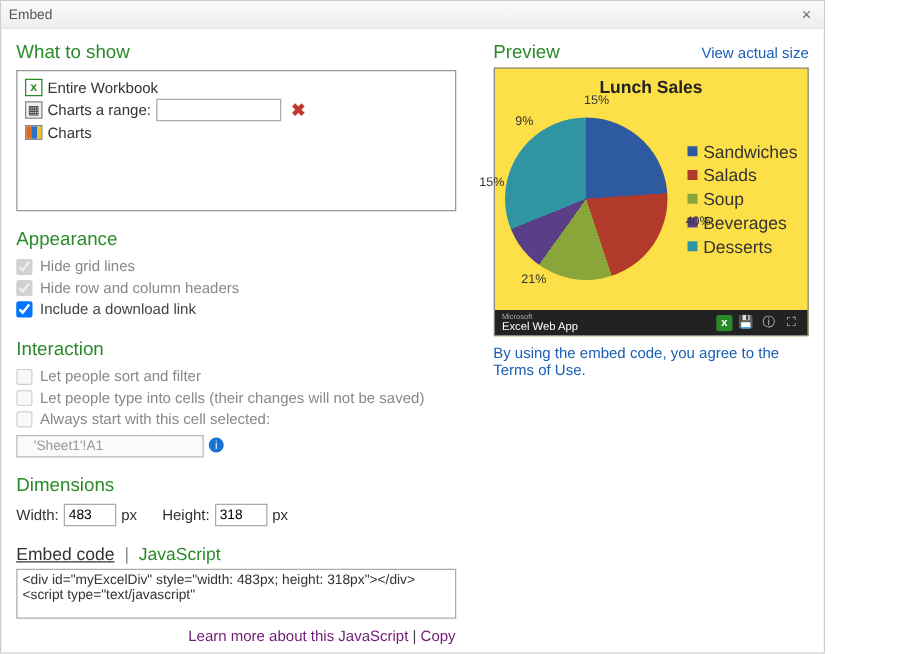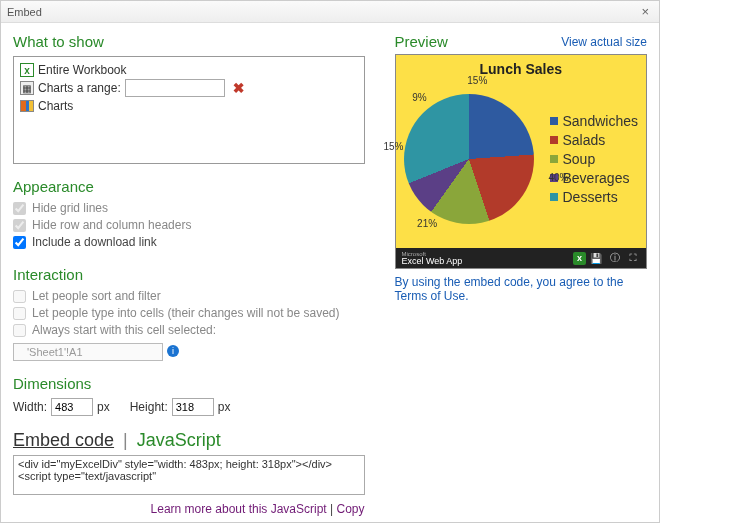--- a/index.html
+++ b/index.html
@@ -19,21 +19,21 @@
   .x-del { color: #c0392b; font-weight: bold; font-size: 14px; margin-left: 4px; cursor: pointer; }
   .selected-chart { background: #2b6fb5; color: #fff; padding: 0 2px; }
   .appearance, .interaction, .dimensions, .embed { margin-top: 14px; }
   .chk-row { display: flex; align-items: center; gap: 6px; margin: 3px 0; color: #888; font-size: 12px; }
   .chk-row.enabled { color: #444; }
   input[type=checkbox] { width: 13px; height: 13px; }
   .cell-input { width: 150px; height: 18px; border: 1px solid #bbb; color: #999; font-size: 11px; padding: 0 13px; margin-top: 3px; }
   .info-dot { display:inline-flex; width:12px; height:12px; border-radius:50%; background:#1a73d1; color:#fff; font-size:9px; align-items:center; justify-content:center; margin-left:4px; }
   .dim-row { display: flex; align-items: center; gap: 4px; margin-top: 4px; font-size: 12px; color: #333; }
   .dim-row input { width: 42px; height: 18px; border: 1px solid #aaa; font-size: 11px; text-align: left; padding: 0 3px; }
-  .embed-tabs { font-size: 18px; margin-bottom: 4px; }
+  .embed-tabs { font-size: 14px; margin-bottom: 4px; }
   .tab-embed { color: #333; text-decoration: underline; }
   .tab-sep { color: #888; margin: 0 4px; }
   .tab-js { color: #2a8a2a; }
   .embed-box { width: 100%; height: 40px; border: 1px solid #aaa; font-family: "Segoe UI", sans-serif; font-size: 11px; color: #333; padding: 2px 4px; resize: none; overflow-y: scroll; }
   .embed-links { text-align: right; font-size: 12px; margin-top: 4px; }
   .embed-links a { color: #701a75; text-decoration: none; }
 
   
   .preview-head { display: flex; align-items: center; margin-bottom: 4px; }
   .preview-head .spacer { flex: 1; }

